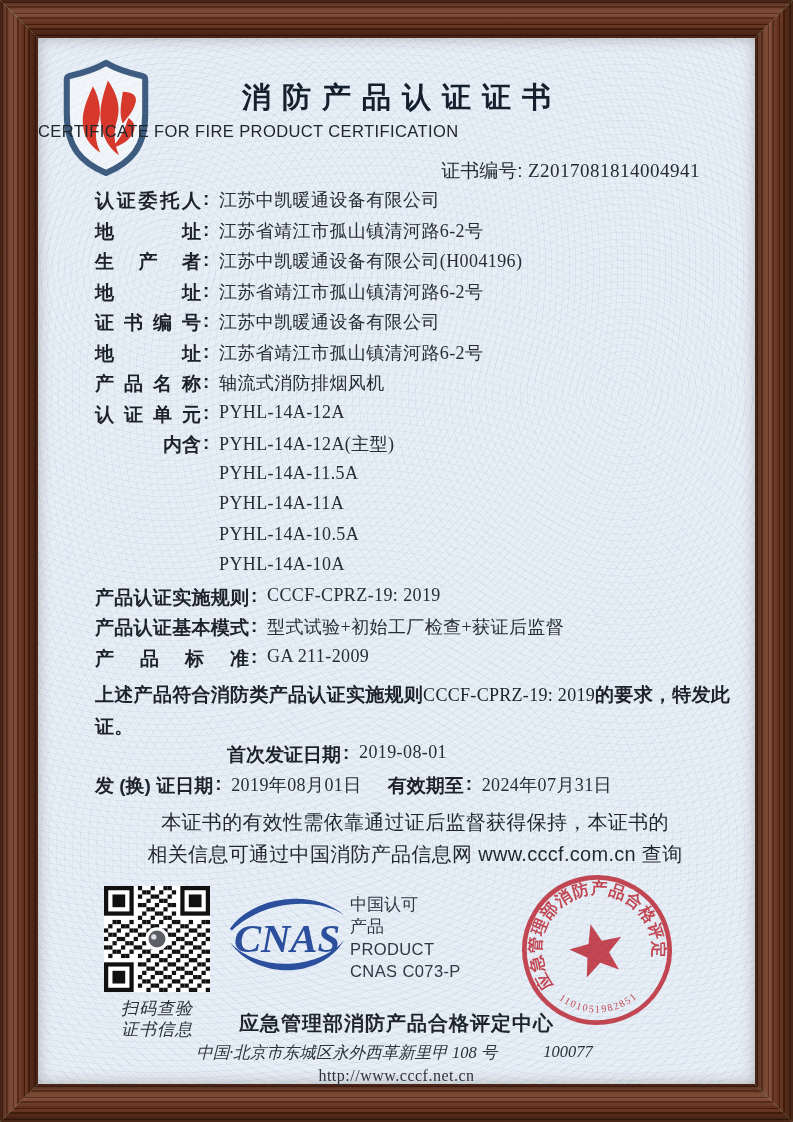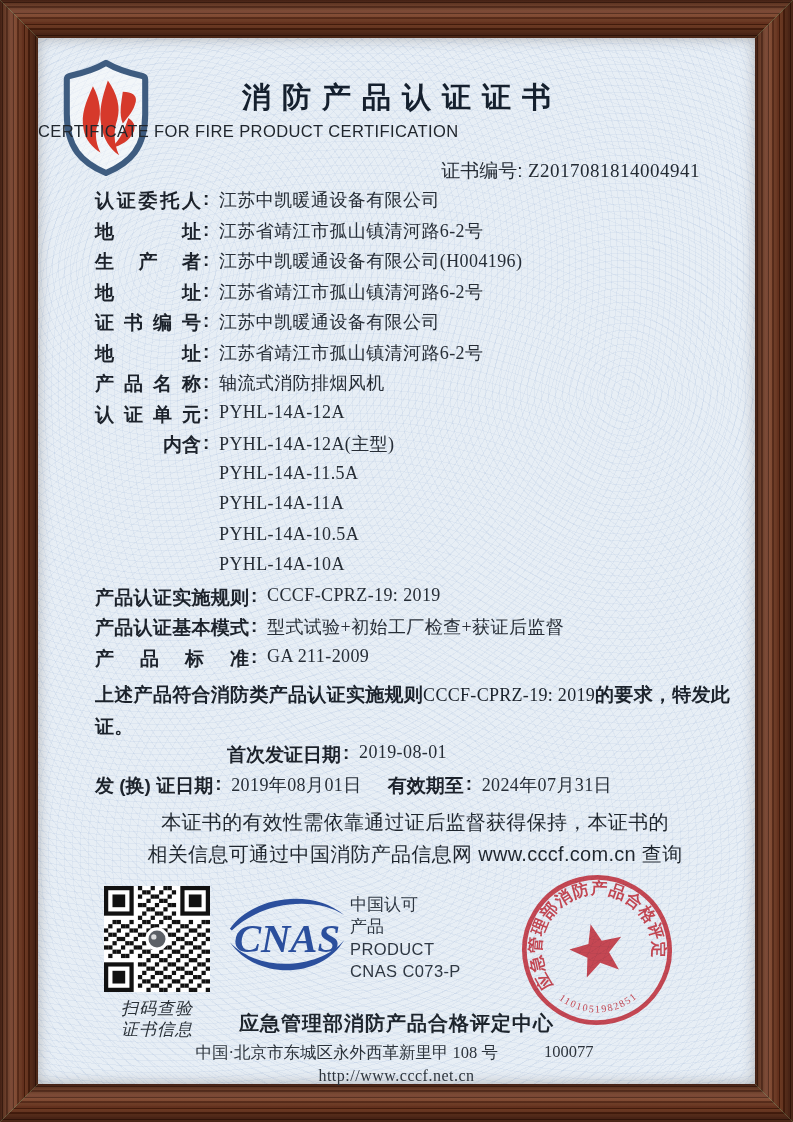--- a/index.html
+++ b/index.html
@@ -64,21 +64,21 @@
   .cnas-text .en{font-size:16.5px;line-height:22px;letter-spacing:.4px;}
 
   .stamp-overlay{position:absolute;left:478px;top:903px;width:252px;text-align:center;
     font-size:19px;letter-spacing:2px;color:rgba(150,72,70,.85);white-space:nowrap;}
   .stamp{position:absolute;left:481px;top:834px;width:156px;height:156px;
     transform:rotate(-14deg);opacity:.88;mix-blend-mode:multiply;}
 
   .org-line{position:absolute;top:972px;left:0;right:0;text-align:center;
     font-size:20px;font-weight:bold;color:#1d242c;letter-spacing:1px;}
   .addr-line{position:absolute;top:1004px;left:0;right:4px;display:flex;justify-content:center;gap:46px;
-    font-size:16.5px;color:#2c333b;font-family:"Liberation Serif",serif;}
+    font-size:16.5px;color:#2c333b;font-family:"Liberation Serif",serif;font-style:italic;}
   .url-line{position:absolute;top:1029px;left:0;right:0;text-align:center;
     font-size:16px;color:#2c333b;font-family:"Liberation Serif",serif;letter-spacing:.5px;}
 </style>
 </head>
 <body>
 
 <div class="stage">
   <div class="wood h top"></div>
   <div class="wood h bottom"></div>
   <div class="wood v left"></div>

